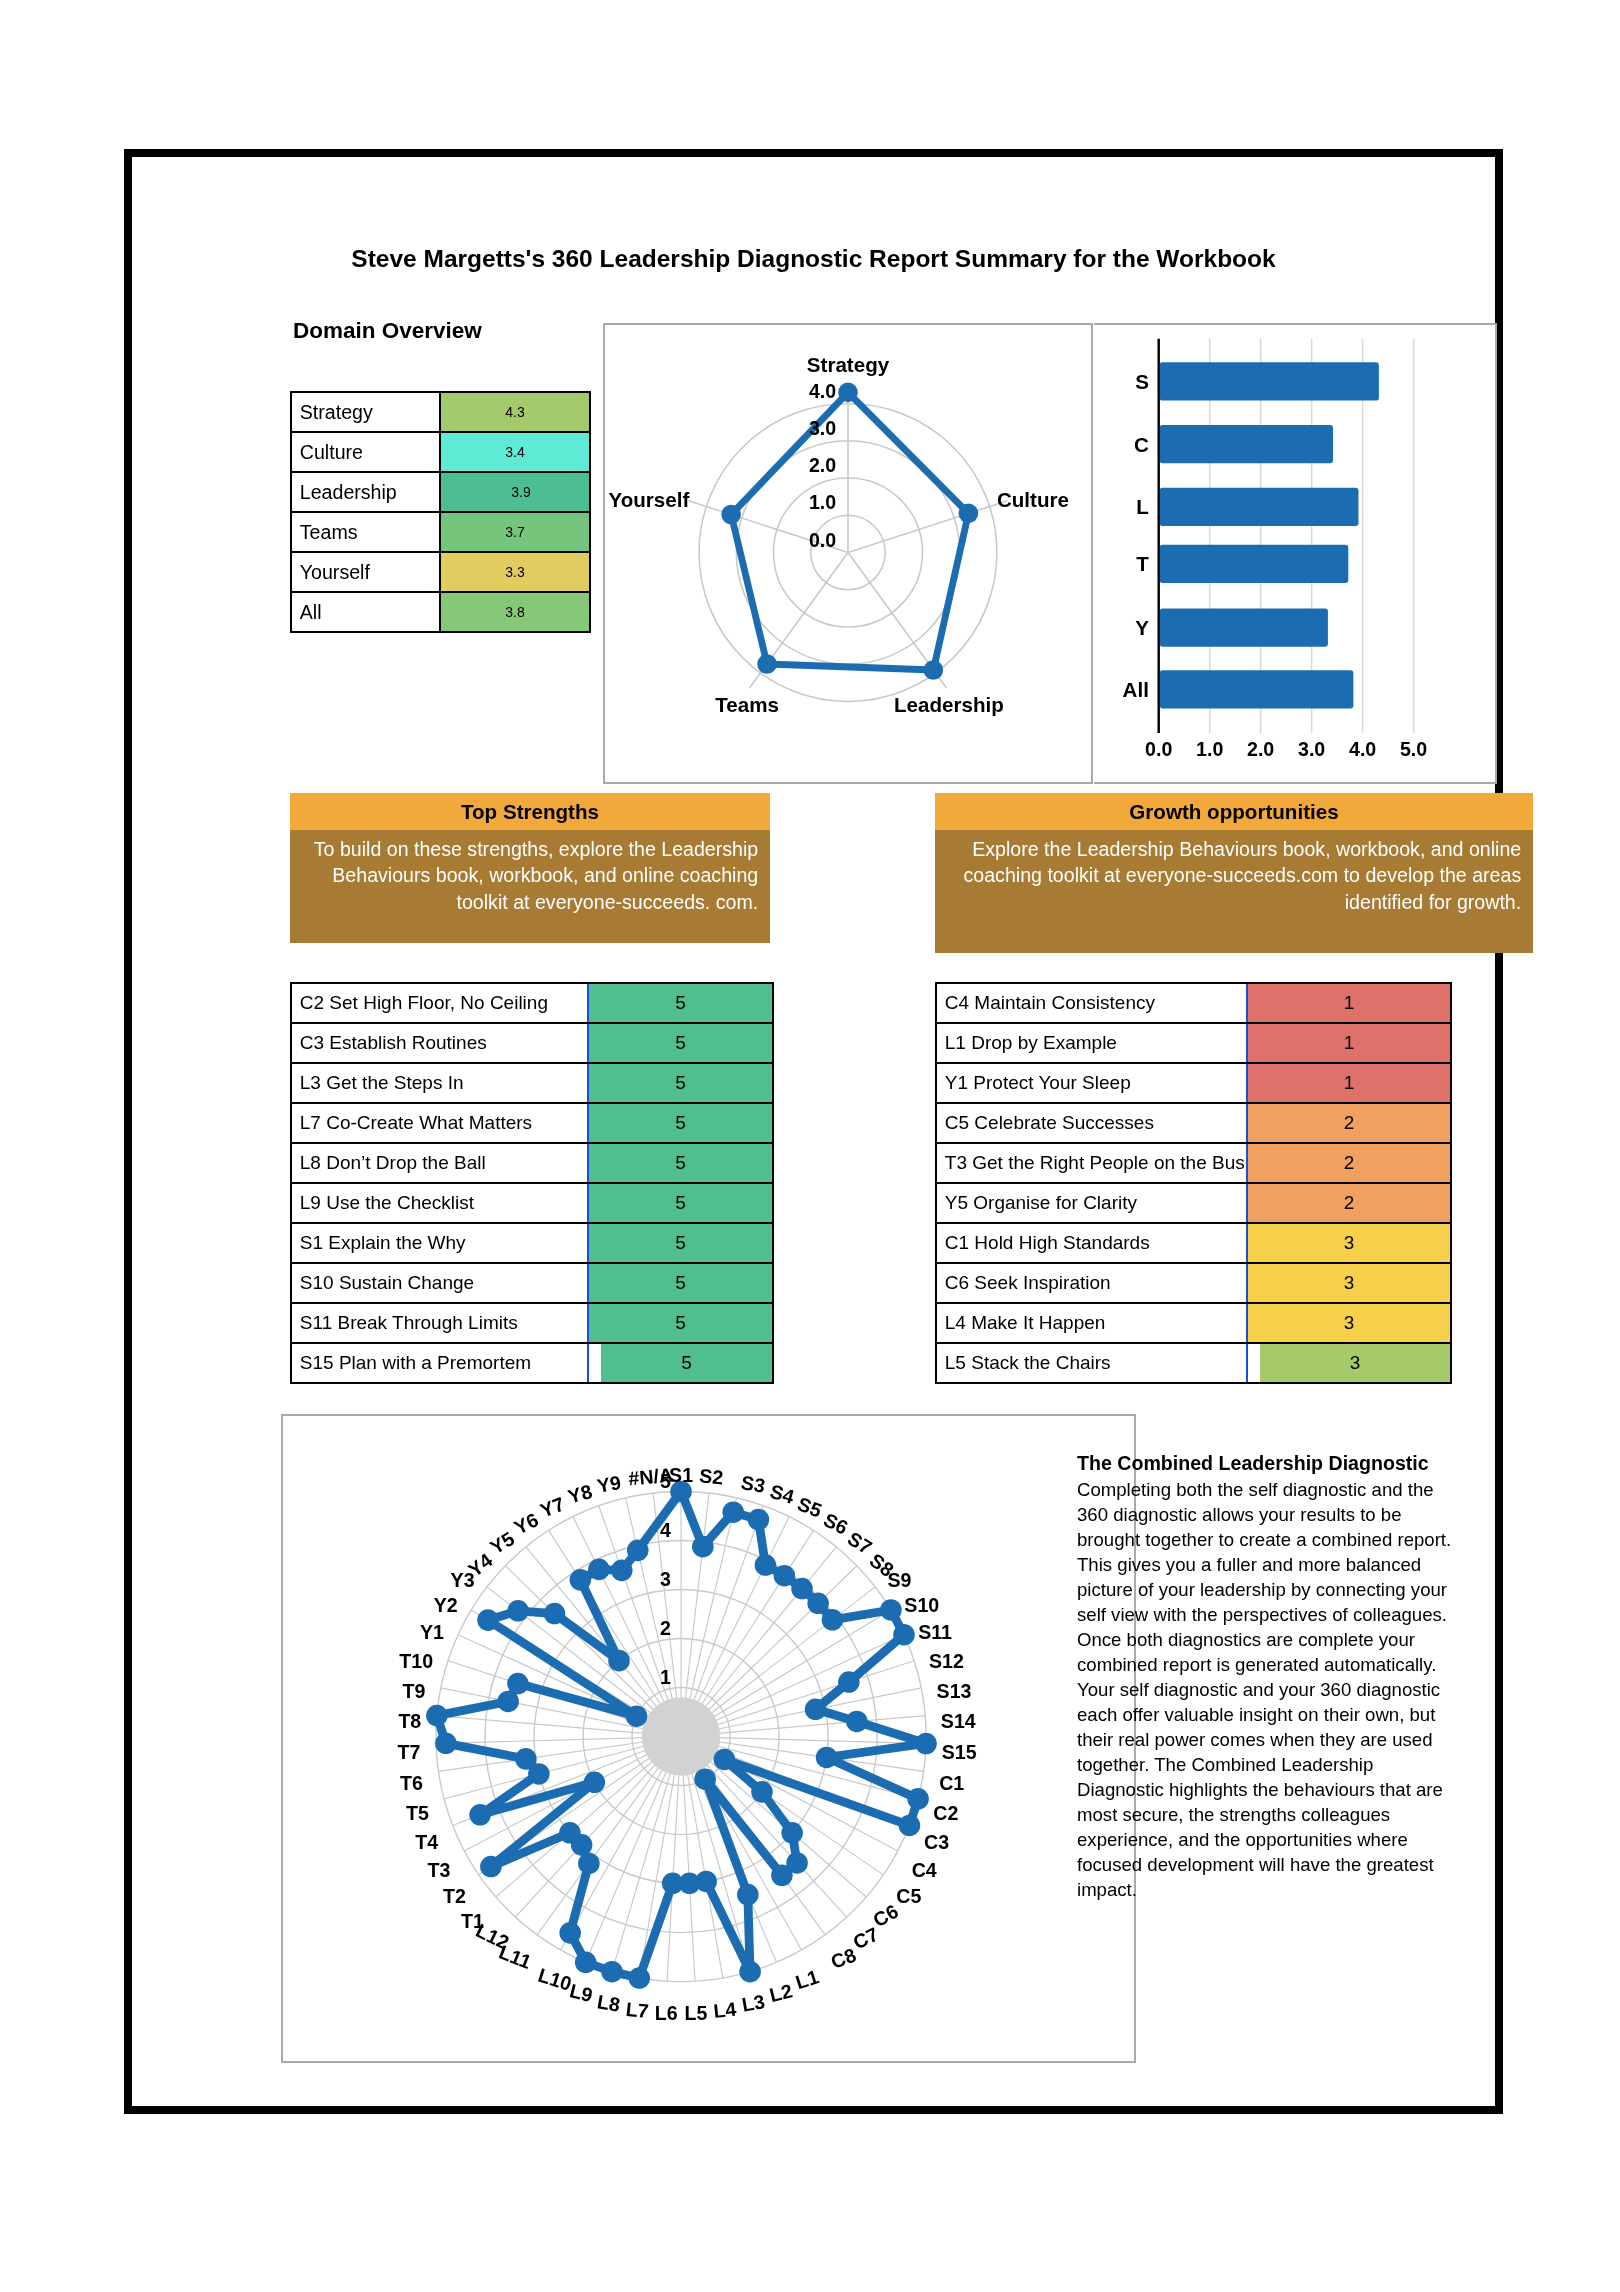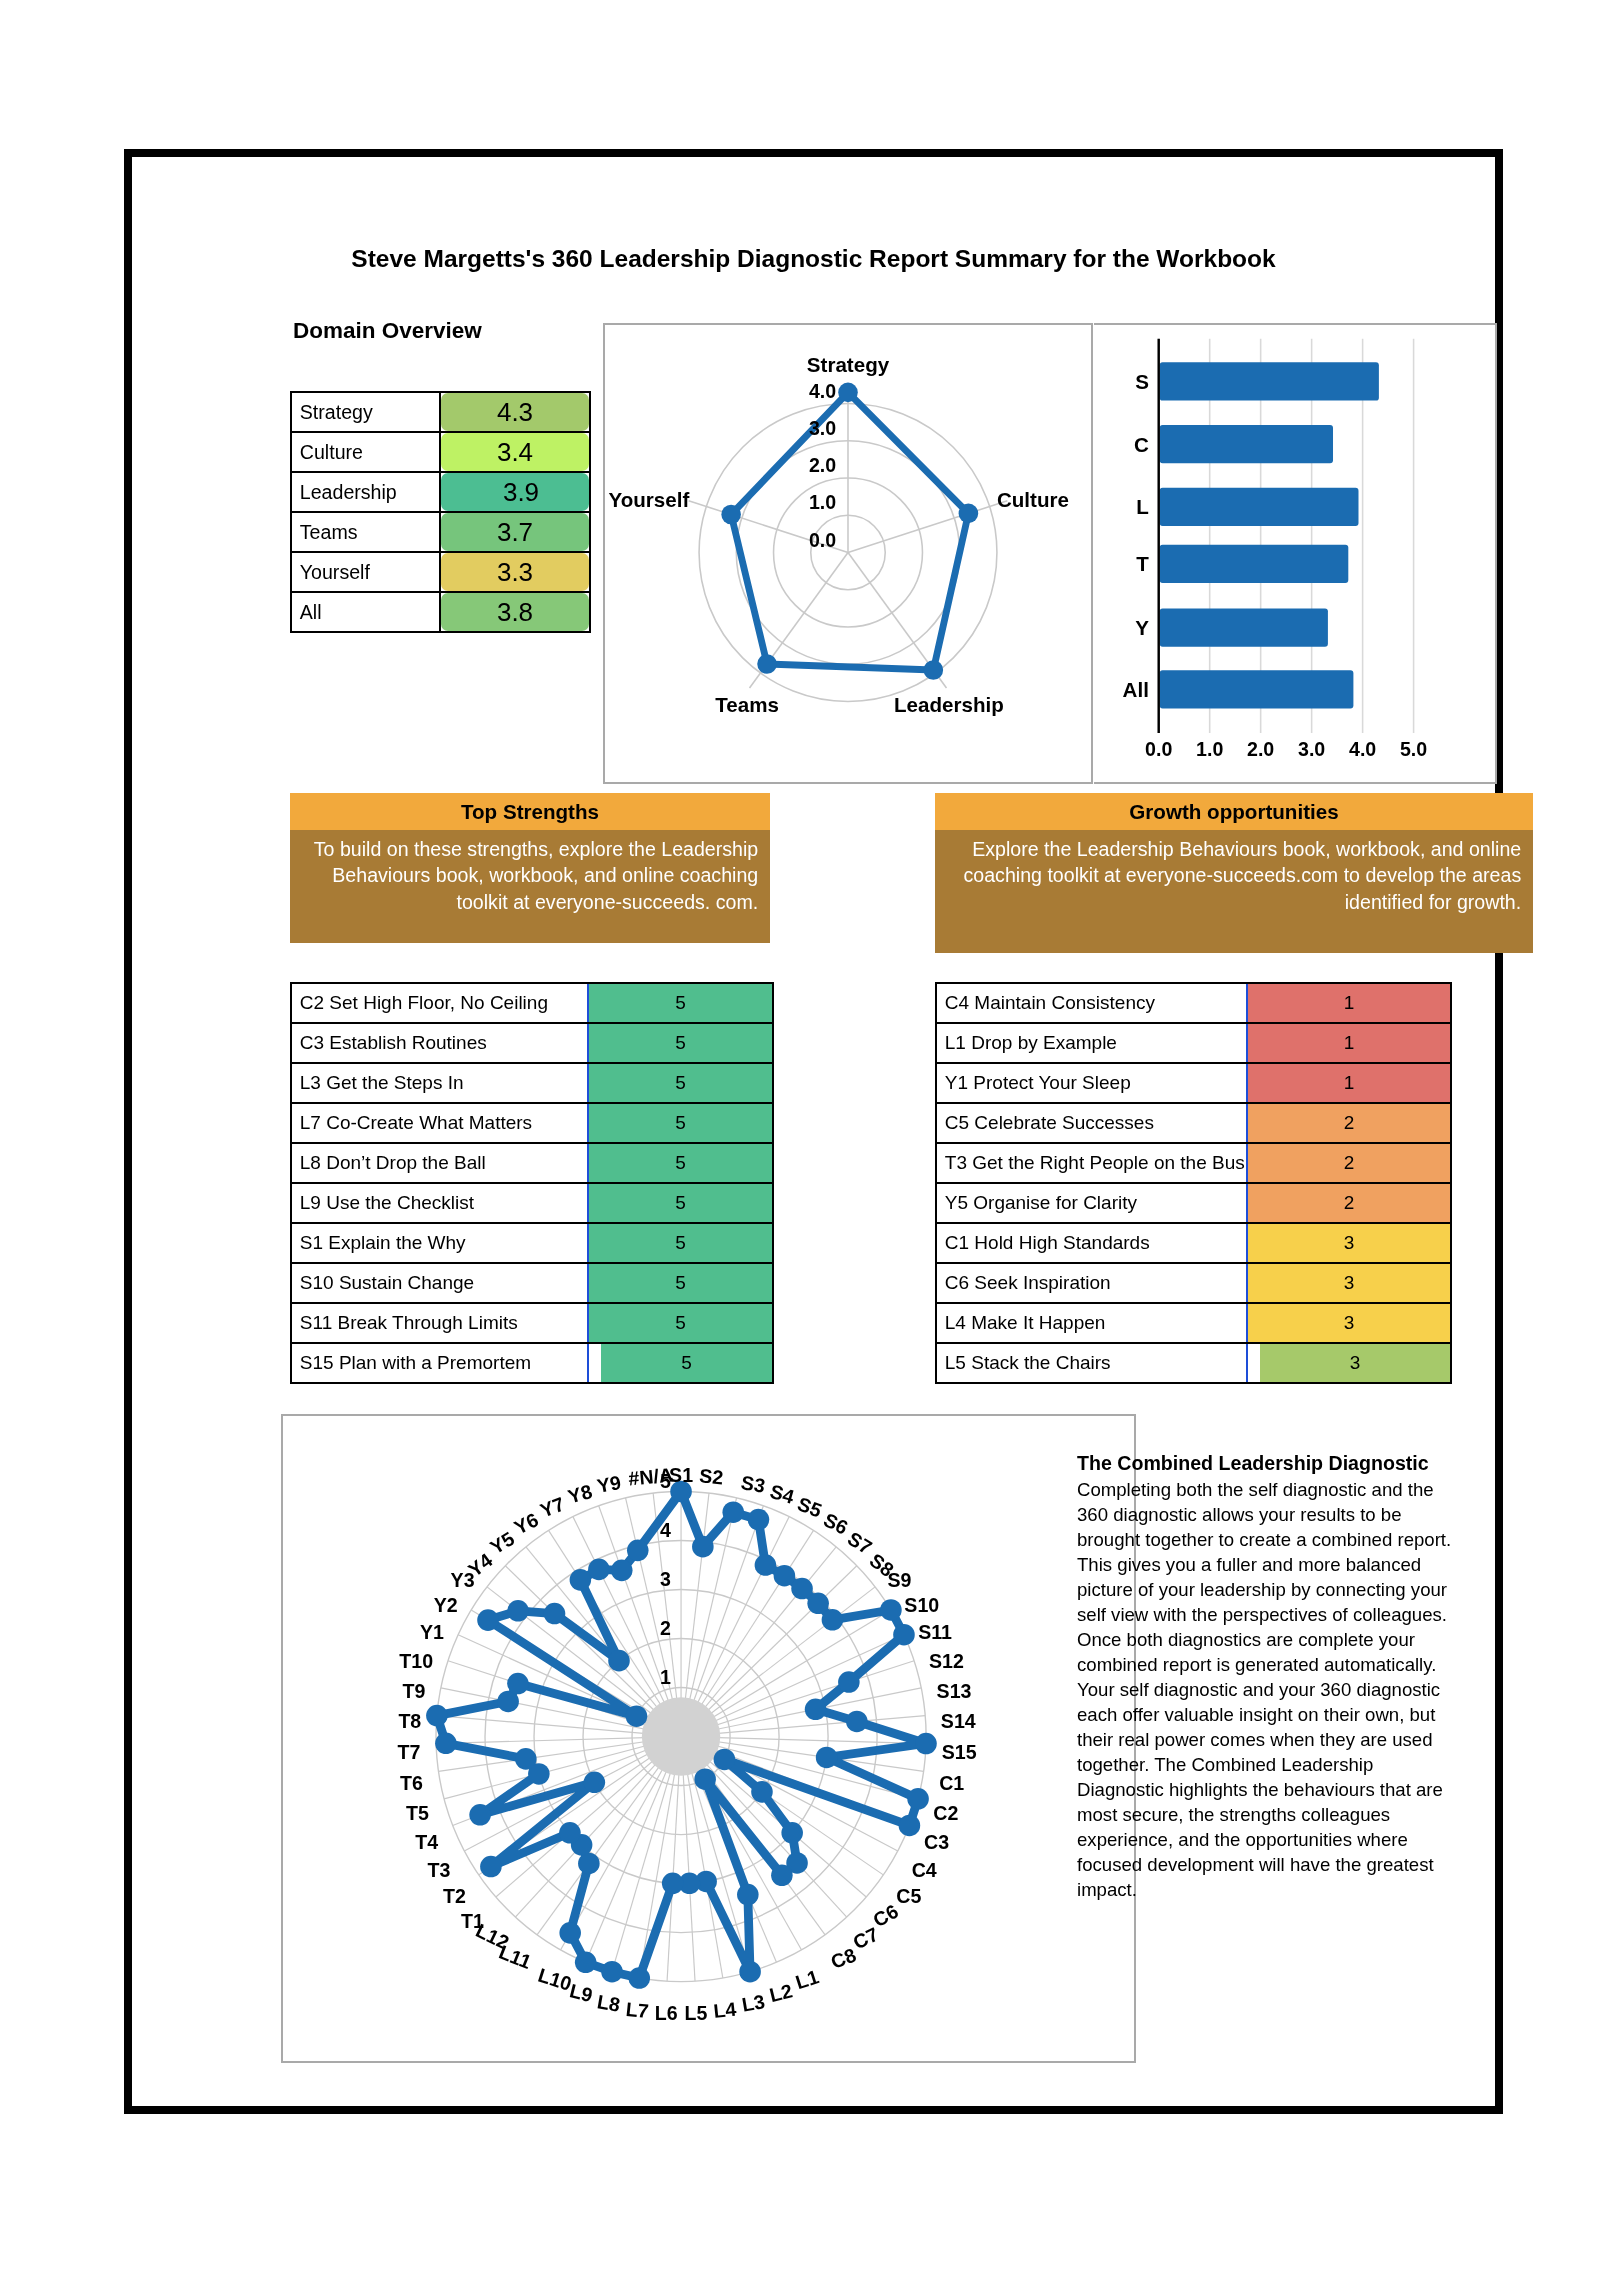--- a/index.html
+++ b/index.html
@@ -6,21 +6,21 @@
   .canvas{position:relative;width:1620px;height:2293px;background:#ffffff;font-family:"Liberation Sans",sans-serif;color:#000;}
   .page{position:absolute;left:124px;top:149px;width:1379px;height:1965px;background:#ffffff;border:8.8px solid #000;box-sizing:border-box;}
   .abs{position:absolute;}
   .page-title{left:0;top:88px;width:100%;text-align:center;font-size:24.5px;font-weight:bold;}
   .section-label{font-size:22.5px;font-weight:bold;}
   
   .dtable{left:158px;top:234px;width:297px;border:2px solid #000;}
   .dtable .t-row{display:flex;height:38px;border-bottom:2px solid #000;}
   .dtable .t-row:last-child{border-bottom:none;}
   .dtable .t-label{width:149px;background:#fff;border-right:2px solid #000;display:flex;align-items:center;padding-left:7.8px;font-size:19.6px;box-sizing:border-box;}
-  .dtable .t-value{flex:1;display:flex;align-items:center;justify-content:center;font-size:26px;border-radius:7px;}
+  .dtable .t-value{flex:1;display:flex;align-items:center;justify-content:center;font-size:14px;}
   
   .chart-box{border:2px solid #A9A9A9;background:#fff;box-sizing:border-box;}
   .radar-small-box{left:471px;top:166px;width:490px;height:461px;}
   .bar-box{left:962px;top:166px;width:403px;height:461px;border-left:none;}
   
   .block-header{height:37px;background:#F2A93C;display:flex;align-items:center;justify-content:center;font-size:20.6px;font-weight:bold;}
   .block-desc{background:#A87B35;color:#ffffff;font-size:19.6px;line-height:26.5px;padding:5.9px 11.8px;box-sizing:border-box;text-align:right;}
   .s-col{left:158px;width:480px;}
   .g-col{left:803px;width:598px;}
   .btable{border:2px solid #000;background:#fff;}
@@ -51,21 +51,21 @@
 
     <div class="abs section-label" style="left:161px;top:161px;">Domain Overview</div>
 
     <div class="abs dtable" id="domain-table">
         <div class="t-row">
           <div class="t-label">Strategy</div>
           <div class="t-value" style="background: rgb(163, 201, 107);">4.3</div>
         </div>
         <div class="t-row">
           <div class="t-label">Culture</div>
-          <div class="t-value" style="background: #bef264; text-align: right;">3.4</div>
+          <div class="t-value" style="background: #5eead4; text-align: right;">3.4</div>
         </div>
         <div class="t-row">
           <div class="t-label">Leadership</div>
           <div class="t-value" style="background: rgb(76, 190, 146); padding-left: 12px;">3.9</div>
         </div>
         <div class="t-row">
           <div class="t-label">Teams</div>
           <div class="t-value" style="background: rgb(118, 197, 124);">3.7</div>
         </div>
         <div class="t-row">

